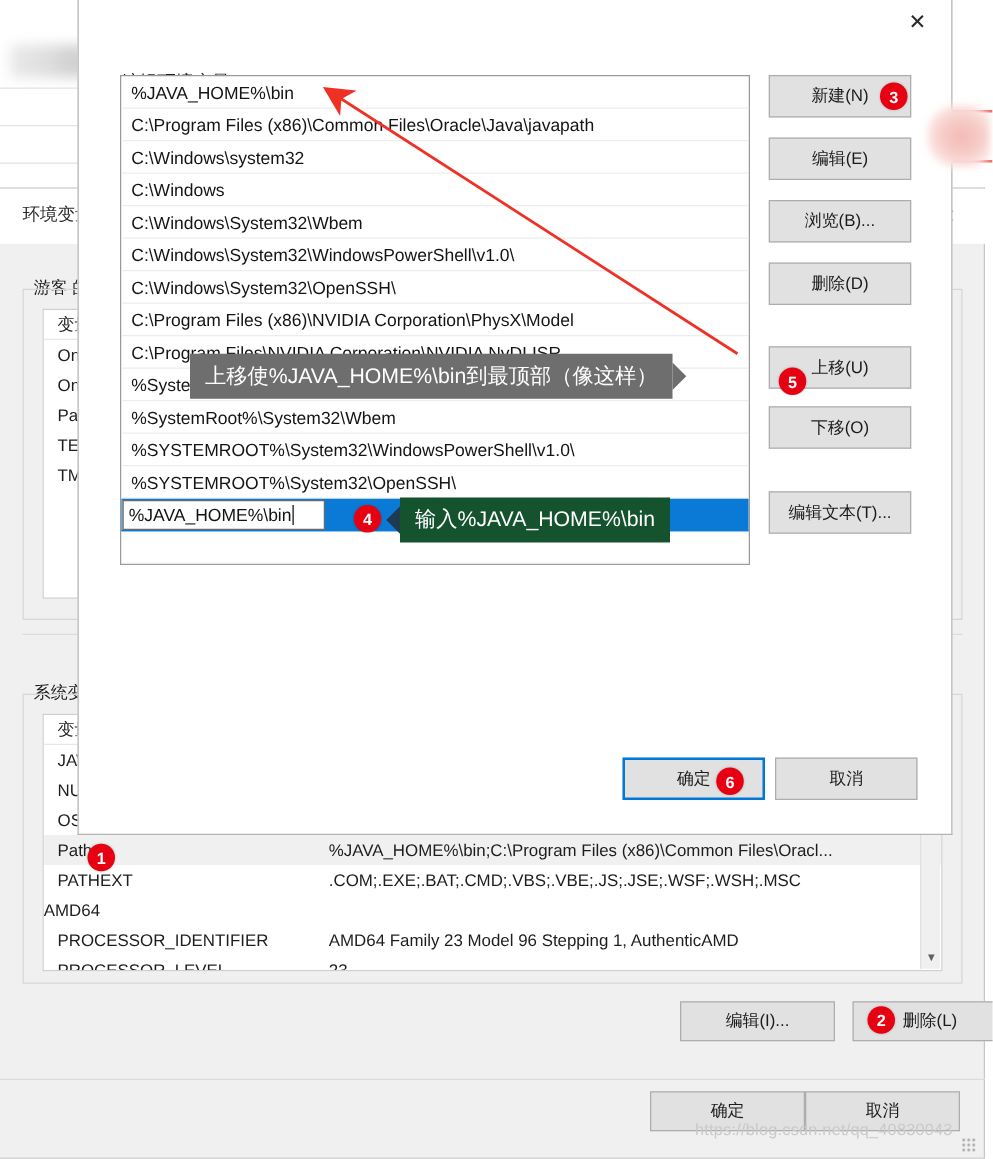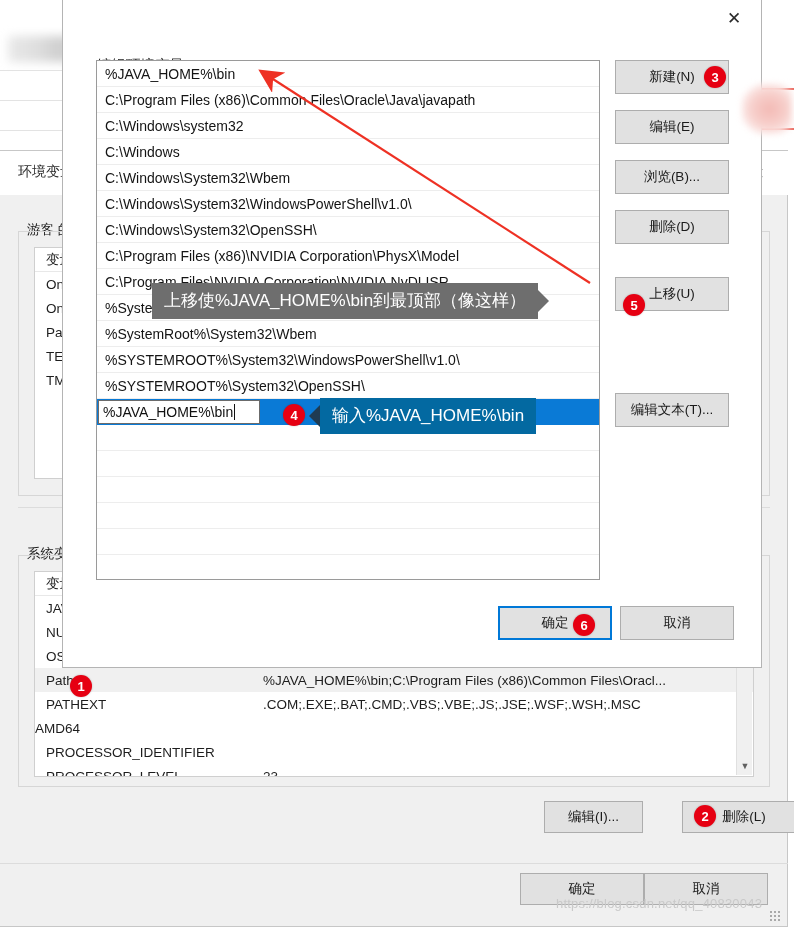--- a/index.html
+++ b/index.html
@@ -91,21 +91,21 @@
   }
   .modal-title {
     position:absolute; left: 34px; top: 10px; font-size: 14.5px; color:#1e1e1e;margin-top:46px;
   }
   .modal-close {
     position:absolute; right: 4px; top: 2px; width: 46px; height: 32px;
     display:flex; align-items:center; justify-content:center;
     font-size: 17px; color: #2b2b2b;
   }
   .modal-list {
-    position:absolute; left: 33px; top: 60px; width: 504px; height: 520px;
+    position:absolute; left: 33px; top: 60px; width: 504px; height: 392px;
     background:#ffffff; border: 1px solid #9a9a9a; overflow: hidden;
   }
   .li {
     height: 26px; line-height: 26px; padding-left: 8px;
     font-size: 14px; color: #141414; white-space: nowrap;
     border-bottom: 1px solid #ededed;
   }
   .li.blank { color: transparent; }
   .li.editing { background: #0a7ad6; padding-left: 0; border-bottom: 1px solid #0a7ad6; }
   .editbox {
@@ -132,21 +132,21 @@
     position:absolute; width: 22px; height:22px; border-radius:50%;
     background:#e60012; color:#fff; font-size:13px; font-weight:bold;
     display:flex; align-items:center; justify-content:center;
     box-shadow: 0 0 2px rgba(0,0,0,.25); z-index: 60;
   }
   .tip {
     position:absolute; background:#6e6e6e; color:#ffffff;
     font-size: 17px; line-height: 1; padding: 9px 12px 10px 12px;
     white-space: nowrap; z-index: 55;
   }
-  .tip.dark { background:#0369a1; }
+  .tip.dark { background:#14532d; }
   .tip-arrow-r {
     position:absolute; right:-11px; top:50%; margin-top:-11px;
     width:0;height:0;border-top:11px solid transparent;
     border-bottom:11px solid transparent;border-left:11px solid #6e6e6e;
   }
   .tip-arrow-l {
     position:absolute; left:-11px; top:50%; margin-top:-11px;
     width:0;height:0;border-top:11px solid transparent;
     border-bottom:11px solid transparent;border-right:11px solid #1f3b52;
   }
@@ -246,33 +246,34 @@
       </div>
       <div class="tbl-row">
         <div class="tbl-c1">PATHEXT</div>
         <div class="tbl-c2">.COM;.EXE;.BAT;.CMD;.VBS;.VBE;.JS;.JSE;.WSF;.WSH;.MSC</div>
       </div>
       <div class="tbl-row">
         <div class="tbl-c2">AMD64</div>
       </div>
       <div class="tbl-row">
         <div class="tbl-c1">PROCESSOR_IDENTIFIER</div>
+        <div class="tbl-c2">AMD64 Family 23 Model 96 Stepping 1, AuthenticAMD</div>
       </div>
       <div class="tbl-row">
         <div class="tbl-c1">PROCESSOR_LEVEL</div>
         <div class="tbl-c2">23</div>
       </div>
       <div class="scrollcol">
         <div class="sc-arrow" style="top:0;">▲</div>
         <div class="sc-thumb" style="top:18px; height:52px;"></div>
         <div class="sc-arrow" style="bottom:0;">▼</div>
       </div>
     </div>
 
-    <div class="winbtn" style="left:544px; top:650px; width:99px; height:32px;">编辑(I)...</div>
+    <div class="winbtn" style="left:544px; top:650px; width:124px; height:32px;">编辑(I)...</div>
     <div class="winbtn" style="left:682px; top:650px; width:124px; height:32px;">删除(L)</div>
 
     <div class="hr" style="left:0px; top:712px; width:788px;"></div>
 
     <div class="winbtn" style="left:520px; top:722px; width:124px; height:32px;">确定</div>
     <div class="winbtn" style="left:644px; top:722px; width:124px; height:32px;">取消</div>
 
     <div class="resize-grip"></div>
   </div>
 
@@ -307,20 +308,21 @@
       <div class="li blank">&nbsp;</div>
       <div class="li blank">&nbsp;</div>
 
     </div>
 
     <div class="mbtn" style="top:60px;">新建(N)</div>
     <div class="mbtn" style="top:110px;">编辑(E)</div>
     <div class="mbtn" style="top:210px;">删除(D)</div>
     <div class="mbtn" style="top:160px;">浏览(B)...</div>
     <div class="mbtn" style="top:277px;">上移(U)</div>
+    <div class="mbtn" style="top:325px;">下移(O)</div>
     <div class="mbtn" style="top:393px;">编辑文本(T)...</div>
 
     <div class="mbtn ok">确定</div>
     <div class="mbtn cancel">取消</div>
   </div>
 
   <svg class="redline" style="left:0;top:0;width:794px;height:927px;">
     <defs>
       <marker id="ah" markerWidth="11" markerHeight="11" refX="9" refY="5.5" orient="auto">
         <path d="M0,0 L11,5.5 L0,11 L3,5.5 z" fill="#ee3124"></path>

